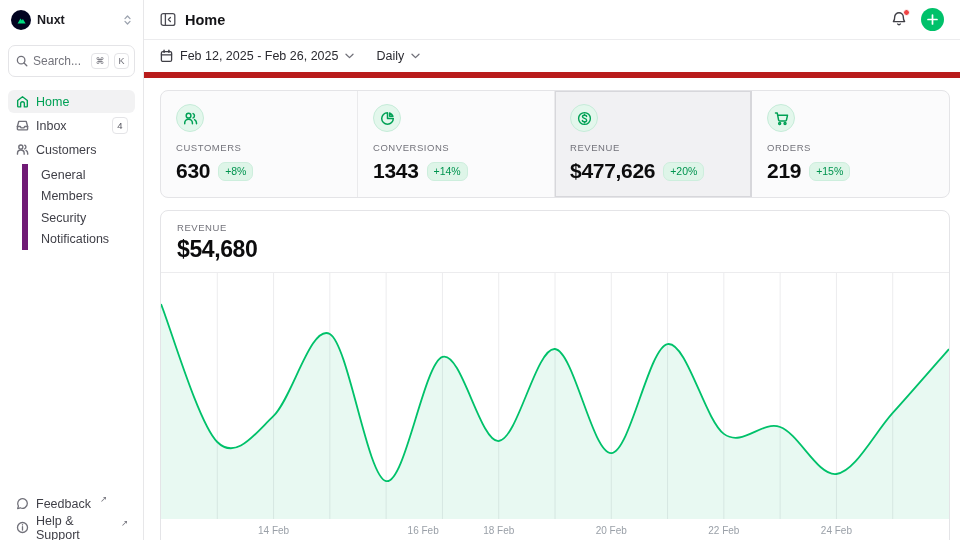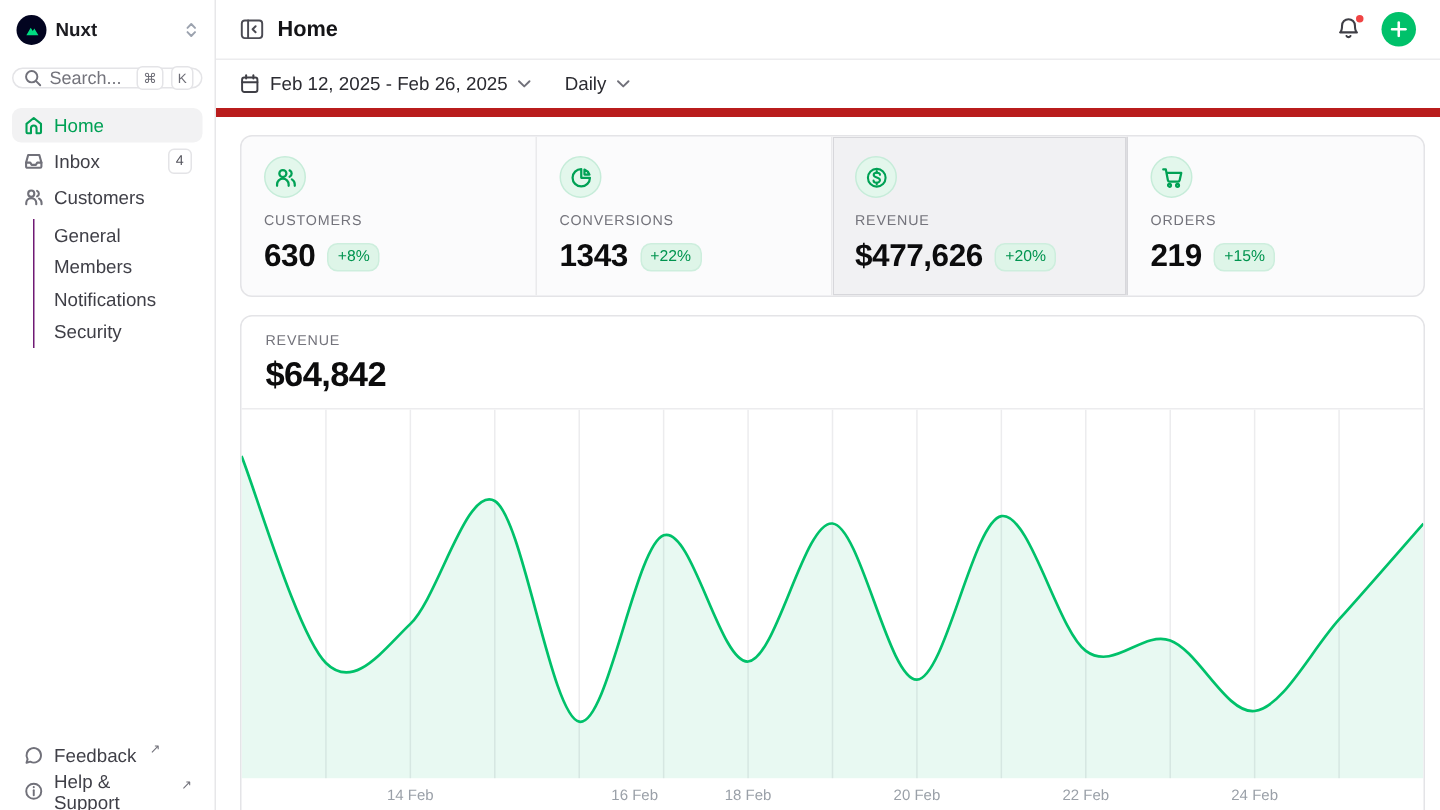--- a/index.html
+++ b/index.html
@@ -15,21 +15,21 @@
     position:fixed; left:0; top:0; bottom:0; width:144px; background:#fff;
     border-right:1px solid #e7e7e9; display:flex; flex-direction:column;
     padding:6px 8px 0;
   }
   .team-row { display:flex; align-items:center; gap:6px; padding:4px 3px; border-radius:6px; cursor:pointer;justify-content:center; }
   .logo-circle { width:20px; height:20px; border-radius:50%; background:#020420; display:grid; place-items:center; flex:0 0 auto; }
   .team-name { font-size:12.5px; font-weight:600; color:#1c1c21; }
   .updown { margin-left:auto; }
 
   .search-box {
-    margin:11px 0 13px; height:14px; border:1px solid #e4e4e7; border-radius:7px;
+    margin:11px 0 13px; height:32px; border:1px solid #e4e4e7; border-radius:7px;
     display:flex; align-items:center; gap:5px; padding:0 5px 0 7px; background:#fff; cursor:text;
   }
   .search-ph { font-size:12px; color:#74747c; flex:1 1 auto; white-space:nowrap; overflow:hidden; }
   .kbd {
     font-size:9px; line-height:1; border:1px solid #e4e4e7; border-radius:4px;
     padding:2.5px 3.5px; color:#6d6d76; background:#fff; min-width:13px; text-align:center; flex:0 0 auto;
   }
 
   .nav-item {
     display:flex; align-items:center; gap:7px; height:23px; padding:0 7px;
@@ -38,21 +38,21 @@
   .nav-item .nicon { width:14px; display:grid; place-items:center; flex:0 0 auto; }
   .nav-item svg.stroke { stroke:#71717a; }
   .nav-item.active { background:#f2f2f3; color:#00a155; font-weight:500; }
   .nav-item.active svg.stroke { stroke:#00a155; }
   .count-badge {
     margin-left:auto; font-size:9.5px; line-height:1; border:1px solid #e4e4e7;
     border-radius:4px; padding:3px 4.5px; color:#55555e; background:#fff;
   }
   .end-ico { margin-left:auto; }
 
-  .subnav { border-left:1px solid #701a75; margin:3px 0 2px 14px; }
+  .subnav { border-left:6px solid #701a75; margin:3px 0 2px 14px; }
   .subnav .nav-item { height:21.5px; padding-left:13px; border-radius:6px; margin-bottom:0; }
 
   .sidebar-spacer { flex:1 1 auto; }
   .ext-arrow { font-size:8.5px; color:#71717a; margin-left:2px; align-self:flex-start; margin-top:3px; line-height:1; }
 
   .user-row {
     border-top:1px solid #ececee; margin:8px -8px 0; padding:8px 11px 9px;
     display:flex; align-items:center; gap:7px; cursor:pointer;
   }
   .avatar { width:20px; height:20px; border-radius:50%;
@@ -159,24 +159,24 @@
 
 
     <div class="subnav">
       <div class="nav-item">
           <span>General</span>
         </div>
       <div class="nav-item">
           <span>Members</span>
         </div>
       <div class="nav-item">
+          <span>Security</span>
+        </div>
+      <div class="nav-item">
           <span>Notifications</span>
-        </div>
-      <div class="nav-item">
-          <span>Security</span>
         </div>
     </div>
   </nav>
 
   <div class="sidebar-spacer"></div>
 
   <div>
     <div class="nav-item">
       <span class="nicon">
         <svg class="stroke" width="13" height="13" viewBox="0 0 14 14" fill="none" stroke-width="1.4" stroke-linecap="round" stroke-linejoin="round">
@@ -275,21 +275,21 @@
       <div class="stat">
         <span class="stat-icon">
           <svg width="15" height="15" viewBox="0 0 14 14" fill="none" stroke="#00a155" stroke-width="1.4" stroke-linecap="round" stroke-linejoin="round">
               <path d="M12.4 7 A5.4 5.4 0 1 1 7 1.6 V7 Z"></path>
               <path d="M9 1.9 A5.4 5.4 0 0 1 12.1 5 H9 Z"></path>
             </svg>
         </span>
         <div class="stat-label">CONVERSIONS</div>
         <div class="stat-value-row">
           <span class="stat-value">1343</span>
-          <span class="delta-badge">+22%</span>
+          <span class="delta-badge">+14%</span>
         </div>
       </div>
 
       <div class="stat selected">
         <span class="stat-icon">
           <svg width="15" height="15" viewBox="0 0 14 14" fill="none" stroke="#00a155" stroke-width="1.3" stroke-linecap="round">
               <circle cx="7" cy="7" r="5.5"></circle>
               <path d="M9 5.2 C9 4.4 8.1 3.9 7 3.9 C5.9 3.9 5.1 4.5 5.1 5.3 C5.1 7.2 9 6.6 9 8.6 C9 9.4 8.1 10.1 7 10.1 C5.9 10.1 5 9.5 5 8.7"></path>
               <line x1="7" y1="2.9" x2="7" y2="3.9"></line>
               <line x1="7" y1="10.1" x2="7" y2="11.1"></line>
@@ -314,21 +314,21 @@
         <div class="stat-value-row">
           <span class="stat-value">219</span>
           <span class="delta-badge">+15%</span>
         </div>
       </div>
     </div>
 
     <div class="chart-card">
       <div class="chart-header">
         <div class="chart-label">REVENUE</div>
-        <div class="chart-value">$64,842</div>
+        <div class="chart-value">$54,680</div>
       </div>
       <div class="chart-plot">
         <svg viewBox="0 0 788 246" preserveAspectRatio="none">
             <line x1="56.285714285714285" x2="56.285714285714285" y1="0" y2="246" stroke="#ececee" stroke-width="1"></line>
             <line x1="112.57142857142857" x2="112.57142857142857" y1="0" y2="246" stroke="#ececee" stroke-width="1"></line>
             <line x1="168.85714285714286" x2="168.85714285714286" y1="0" y2="246" stroke="#ececee" stroke-width="1"></line>
             <line x1="225.14285714285714" x2="225.14285714285714" y1="0" y2="246" stroke="#ececee" stroke-width="1"></line>
             <line x1="281.42857142857144" x2="281.42857142857144" y1="0" y2="246" stroke="#ececee" stroke-width="1"></line>
             <line x1="337.7142857142857" x2="337.7142857142857" y1="0" y2="246" stroke="#ececee" stroke-width="1"></line>
             <line x1="394" x2="394" y1="0" y2="246" stroke="#ececee" stroke-width="1"></line>

